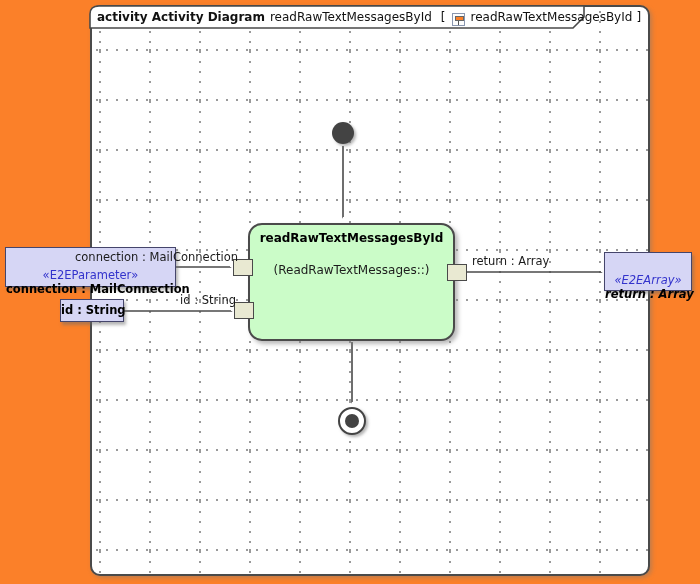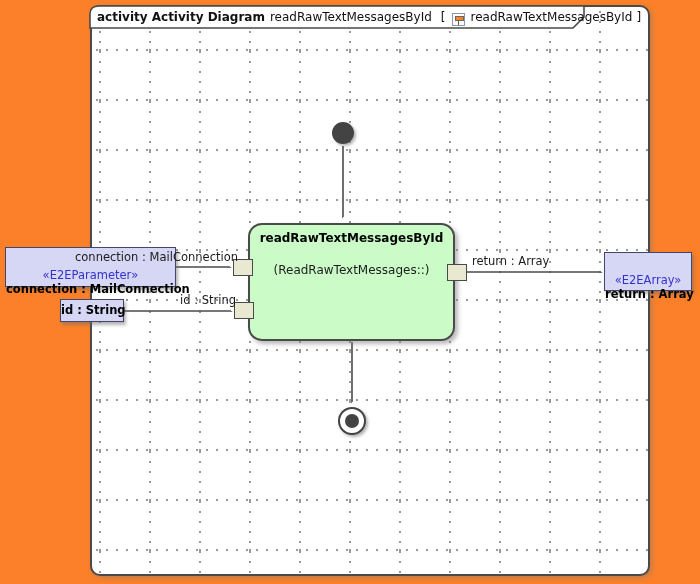--- a/index.html
+++ b/index.html
@@ -74,21 +74,21 @@
     position:absolute;box-sizing:border-box;z-index:5;
     background:var(--object-lavender,#D6D6F5);
     border:1.5px solid var(--object-border,#45456B);
     box-shadow:2px 3px 3px rgba(110,110,110,.5);
     text-align:center;padding-top:20px;
   }
   .obj .stereo{font-size:11.5px;color:var(--stereotype-blue,#3333CC);line-height:14px;}
   .obj .name{font-size:11.5px;font-weight:bold;color:#000;line-height:15px;white-space:nowrap;}
   #obj-connection{left:5px;top:247px;width:171px;height:40px;}
   #obj-id{left:60px;top:299px;width:64px;height:23px;padding-top:3px;}
-  #obj-return{left:604px;top:252px;width:88px;height:39px;}
+  #obj-return{left:604px;top:252px;width:88px;height:39px;font-style:italic;}
   
   .edge-label{
     position:absolute;font-size:11.5px;color:#1a1a1a;white-space:nowrap;z-index:7;
   }
   #lbl-connection{left:75px;top:250px;}
   #lbl-id{left:180px;top:293px;}
   #lbl-return{left:472px;top:254px;}
 </style>
 </head>
 <body>

